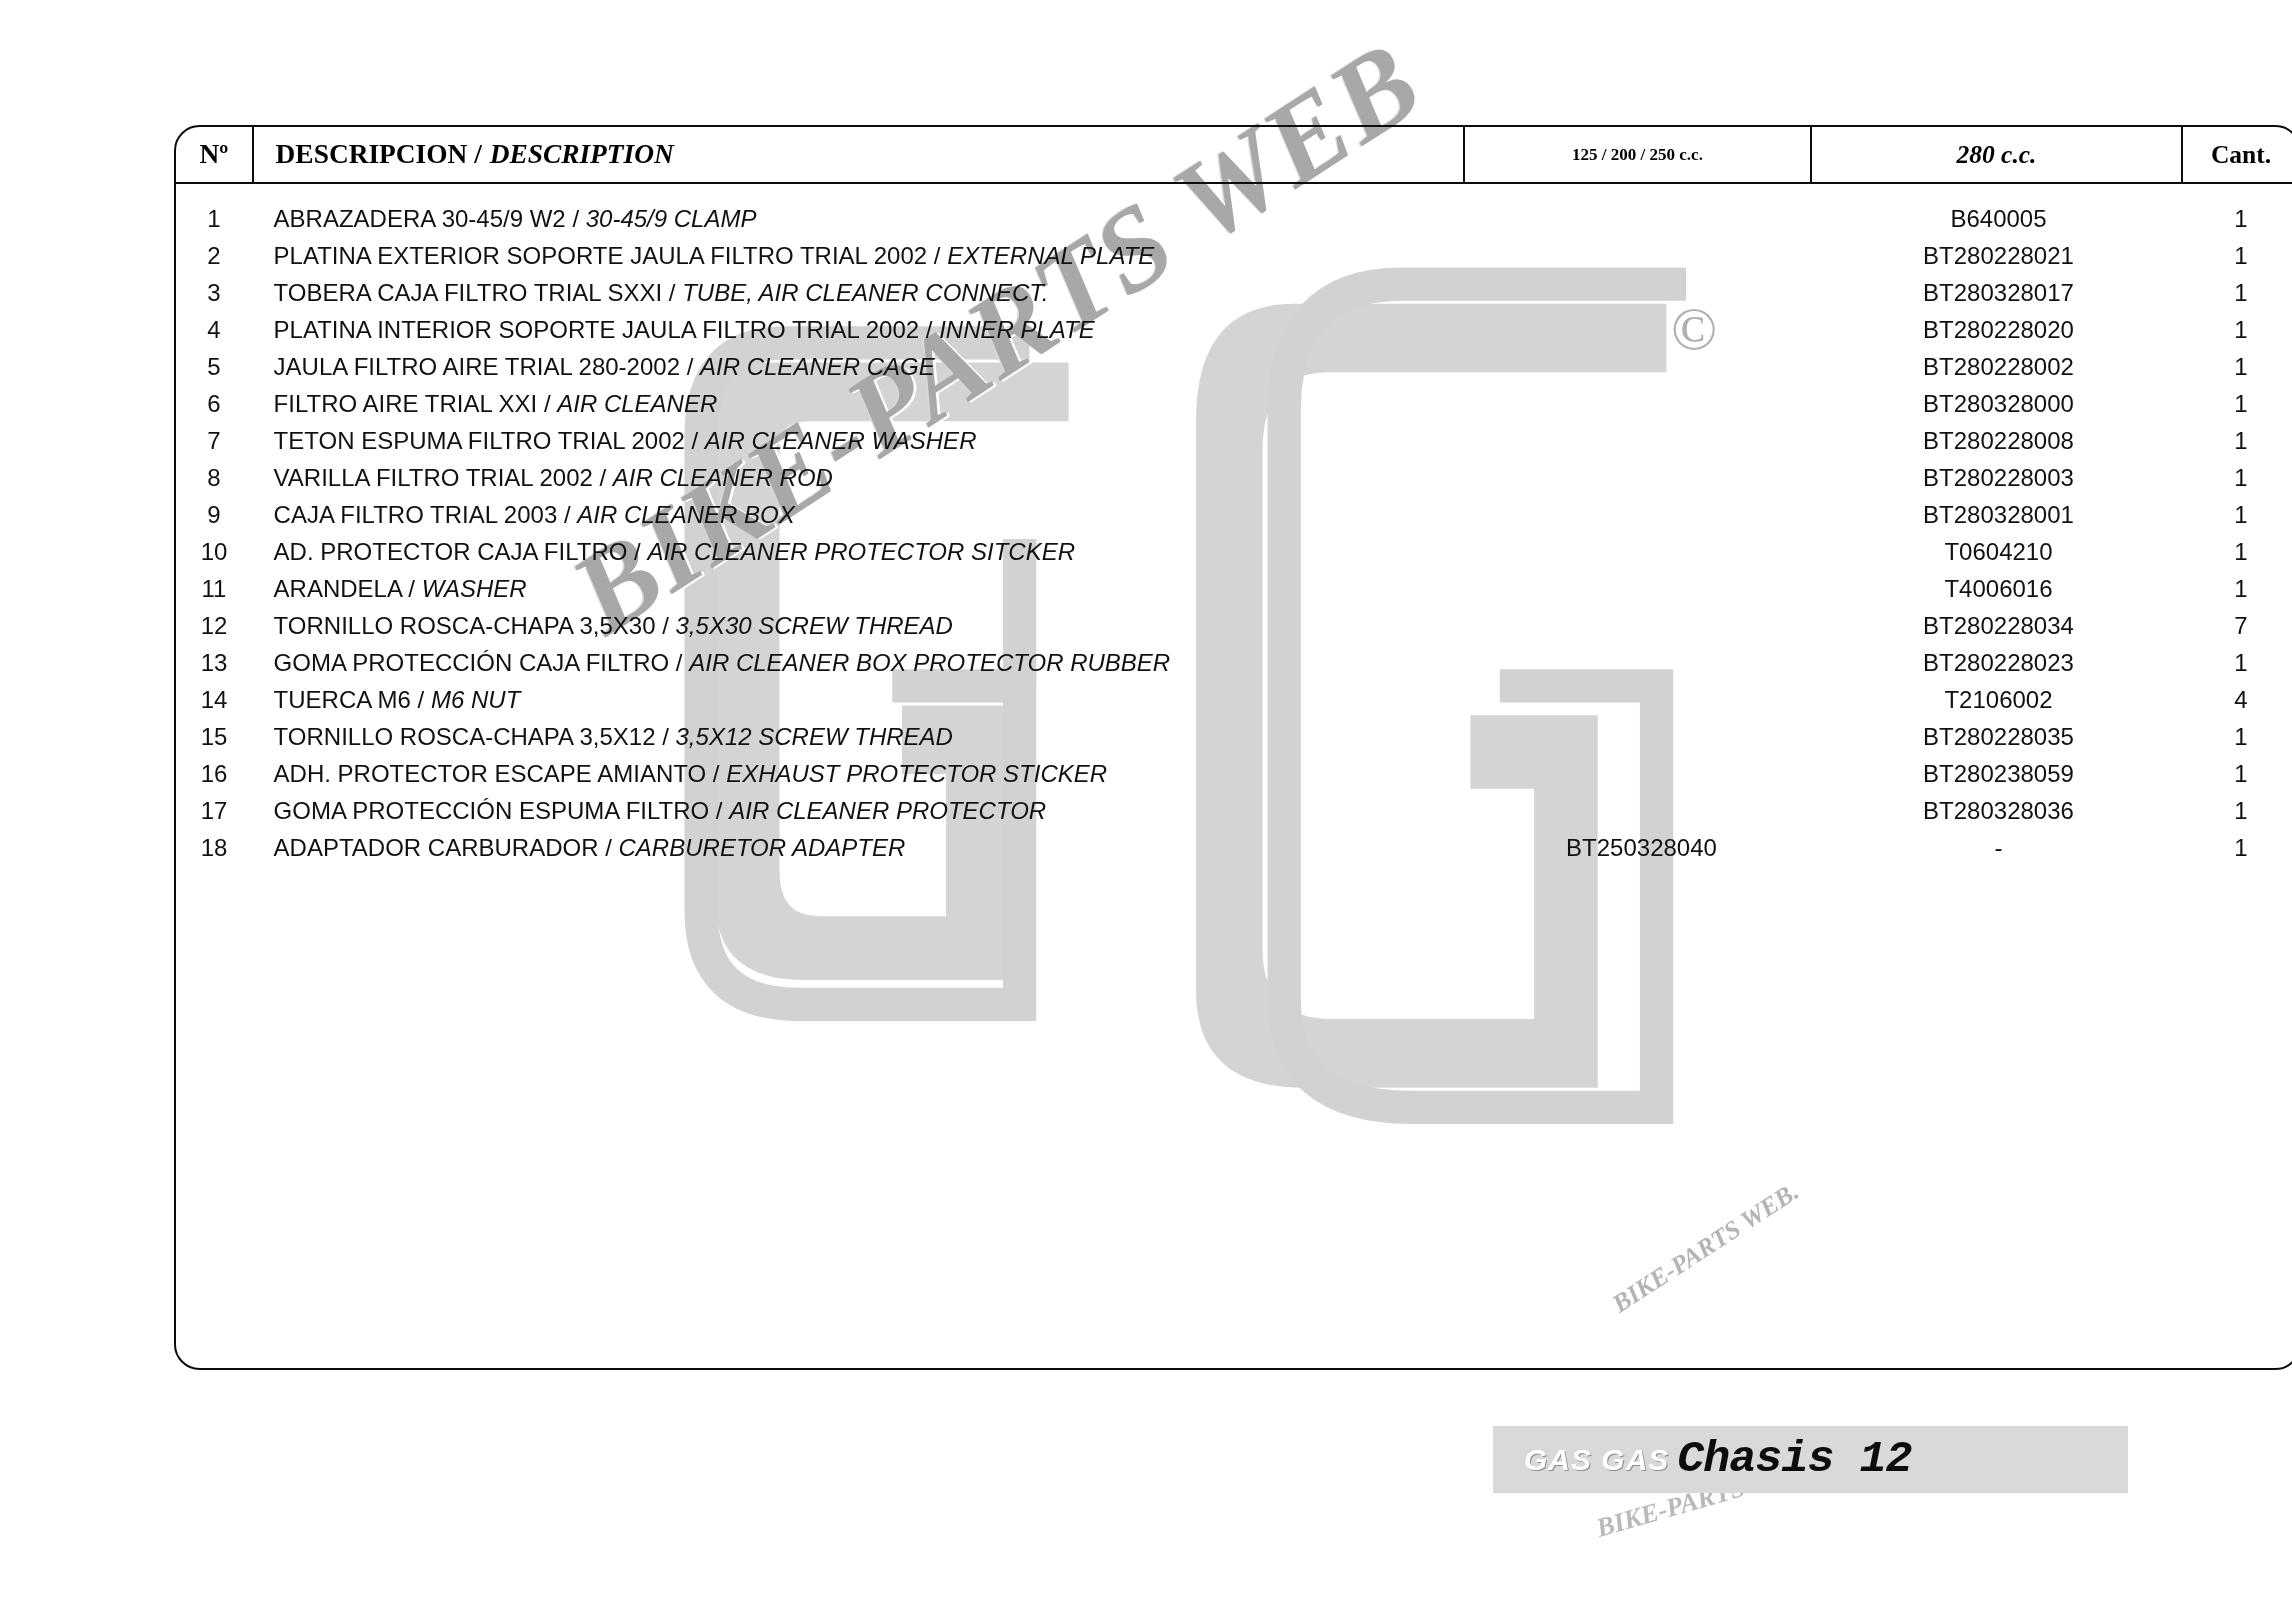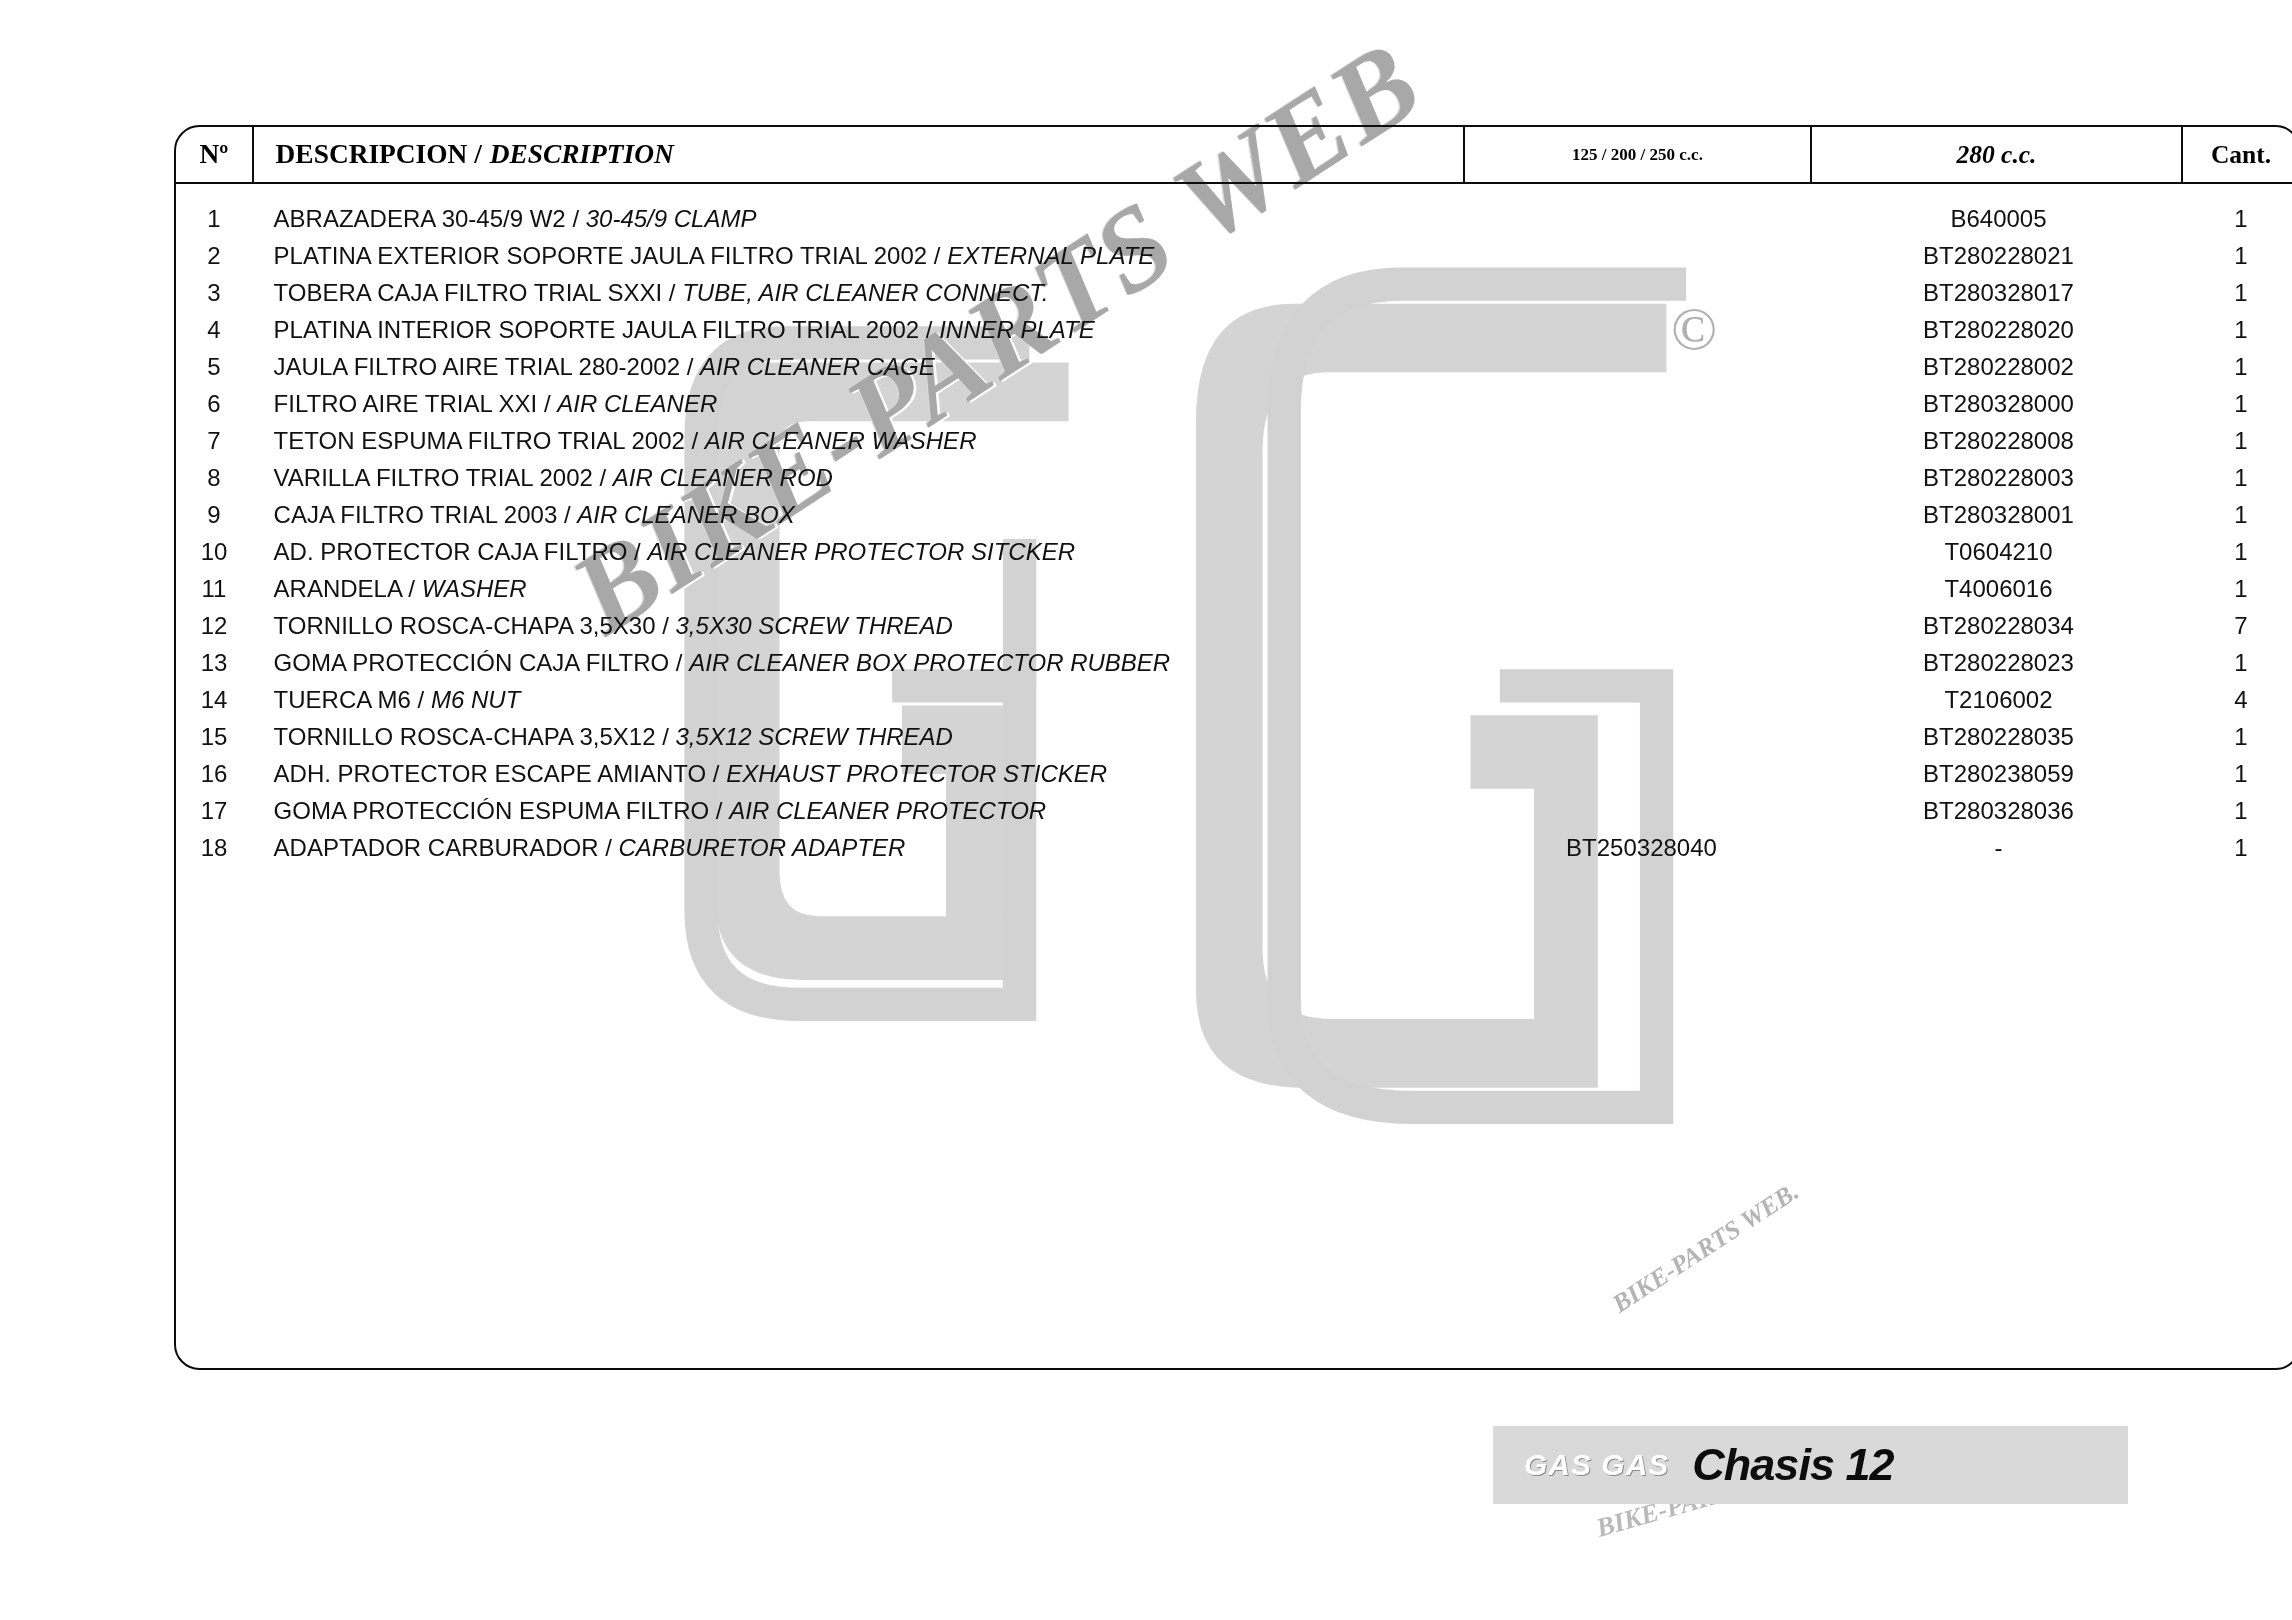--- a/index.html
+++ b/index.html
@@ -197,45 +197,45 @@
     flex: 0 0 auto;
     text-align: center;
   }
 
   
   .footer-badge {
     position: absolute;
     left: 1493px;
     top: 1426px;
     width: 635px;
-    height: 78px;
+    height: 67px;
     background: #d9d9d9;
     z-index: 3;
     display: flex;
     align-items: center;
     justify-content: flex-start;
     padding-left: 31px;
     box-sizing: border-box;
   }
   .badge-brand {
     font-family: "Liberation Sans", sans-serif;
     font-weight: bold;
     font-style: italic;
     font-size: 30px;
     letter-spacing: 1px;
     color: #ffffff;
     text-shadow: 1px 1px 0 #8c8c8c;
   }
   .badge-title {
-    font-family: Liberation Sans, sans-serif;
+    font-family: Liberation Mono, monospace;
     font-weight: bold;
     font-style: italic;
     font-size: 45px;
     color: #0c0c0c;
-    margin-left: 23px;
+    margin-left: 8px;
     letter-spacing: -1px;
   }
 </style>
 </head>
 <body>
 
 <div class="watermark-layer">
   <svg class="wm-logo" viewBox="0 0 1300 980">
     <g fill="none" stroke="#d2d2d2" stroke-width="26">
 

